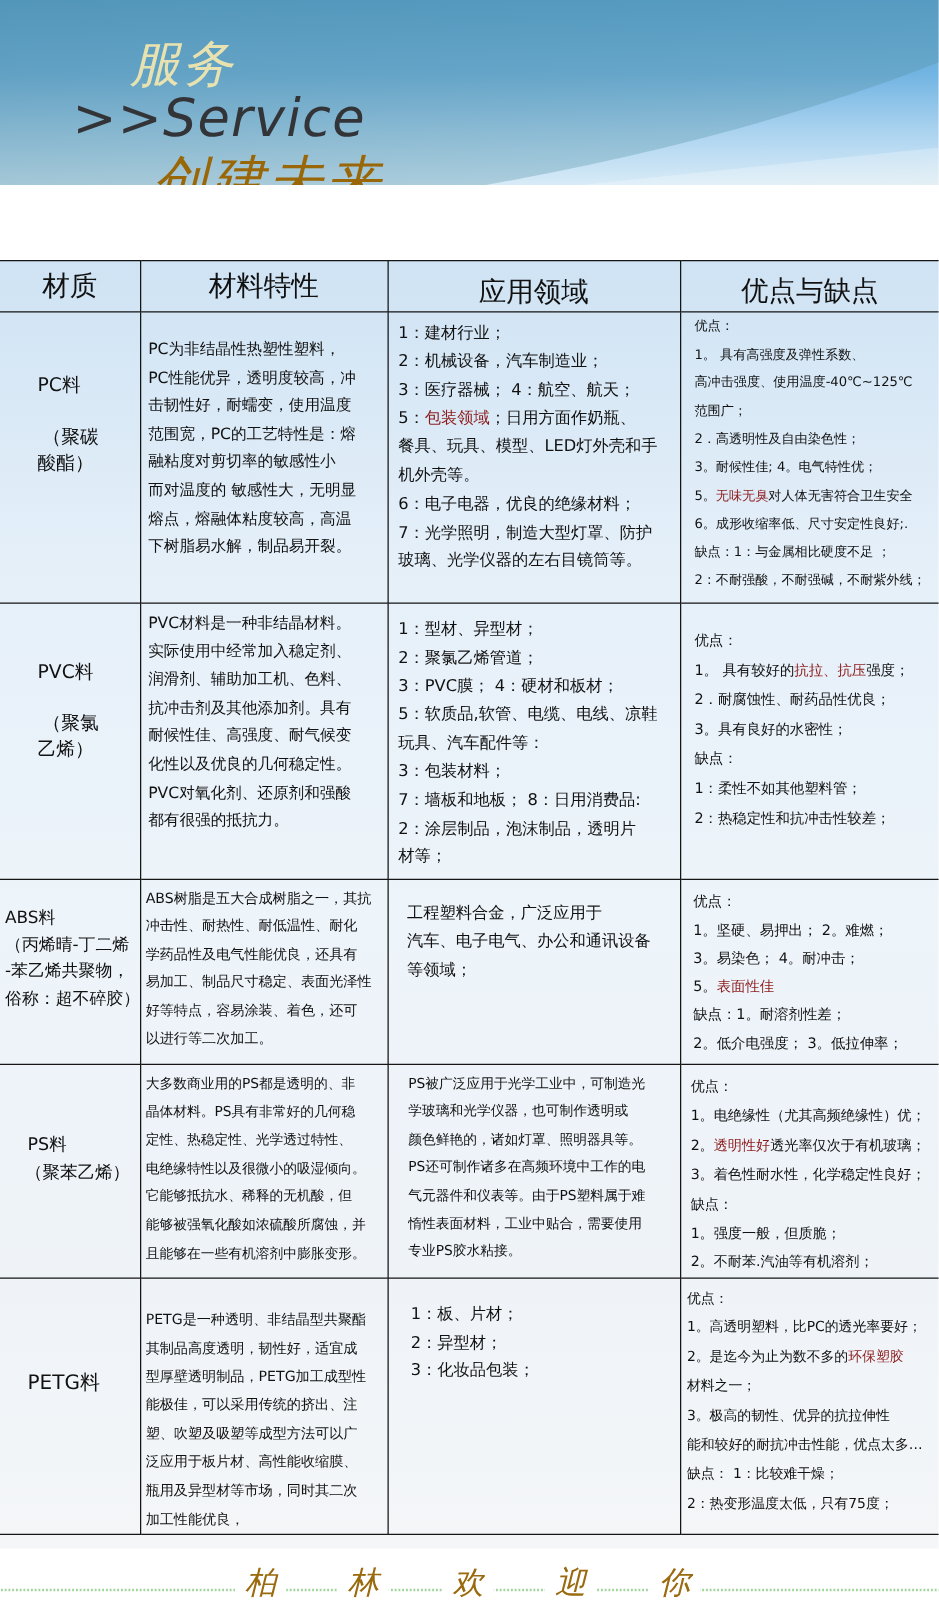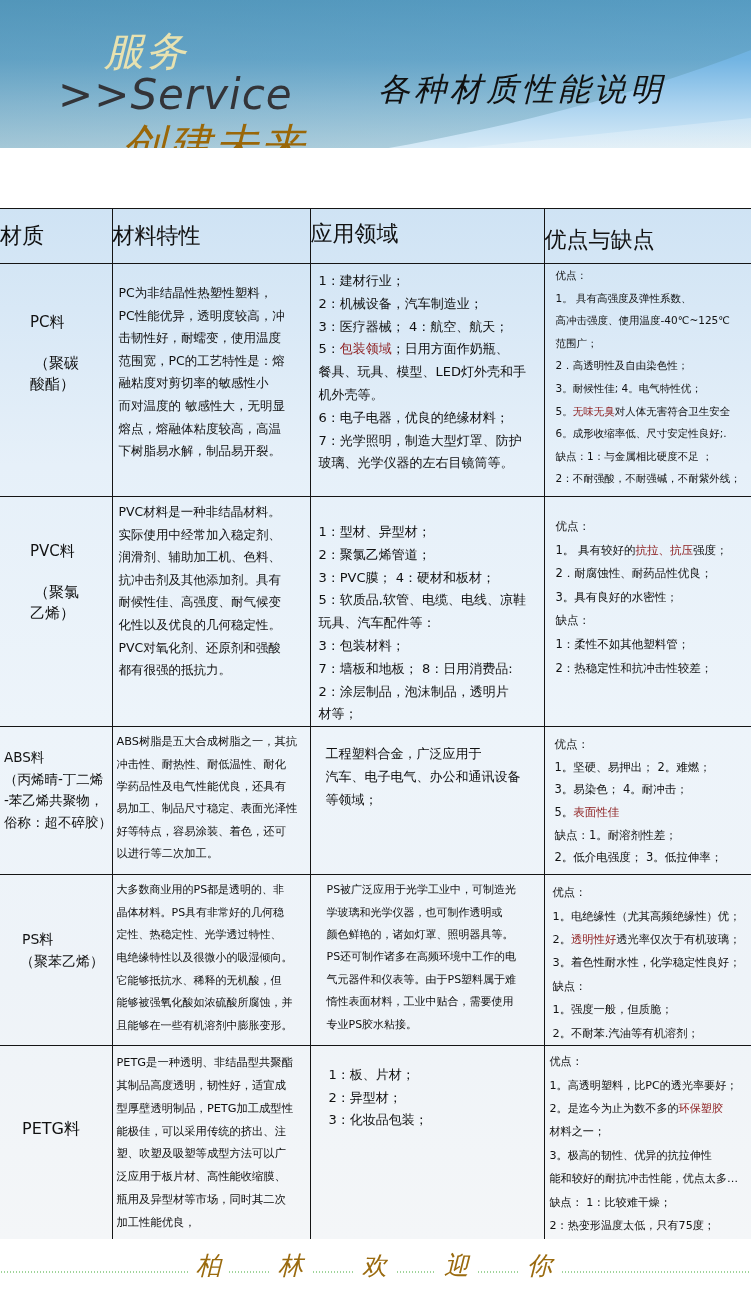--- a/index.html
+++ b/index.html
@@ -55,21 +55,21 @@
   }
   table {
     width: 751px; border-collapse: collapse; table-layout: fixed;
   }
   td, th {
     border: 1.5px solid #151515; vertical-align: top; font-weight: normal;
   }
   tr > *:first-child { border-left: none; }
   tr > *:last-child { border-right: none; }
   th {
-    height: 55px; font-size: 22px; color: #111; text-align: left; vertical-align: middle;
+    height: 41px; font-size: 22px; color: #111; text-align: center; vertical-align: middle;
     font-family: "DejaVu Sans", sans-serif;
   }
   th.th-app { vertical-align: top; padding-top: 10px; }
   th.th-pros { padding-top: 8px; }
   .c-mat { font-size: 15px; line-height: 21px; color: #111; }
   .c-prop { font-size: 12.5px; line-height: 22.6px; color: #111; padding: 2px 4px 0 6px; }
   .c-app { font-size: 13px; line-height: 22.8px; color: #111; padding: 6px 4px 0 8px; }
   .c-pros { font-size: 11px; line-height: 23px; color: #111; padding: 0 2px 0 11px; margin-top: 43px; }
   .red { color: #8b1a1a; }
   .line { display: block; white-space: nowrap; }
@@ -102,21 +102,20 @@
 <body>
 
 <div class="banner">
   <div class="swoosh1"></div>
   <div class="swoosh2"></div>
   <div class="goldline"></div>
 
   <div class="b-service-cn">服务</div>
   <div class="b-service-en">&gt;&gt;Service</div>
   <div class="b-future">创建未来</div>
-  <div class="b-title">各种材质性能说明</div>
 
   <svg class="logo" viewBox="0 0 66 54">
 
     <polygon points="8,2 20,2 12,44 30,44 28,52 0,52" fill="#5cb82e"></polygon>
 
     <path d="M26,2 L54,2 Q66,2 63,14 Q61,22 53,25 Q61,28 59,38 Q56,52 40,52 L18,52 L20,44 L38,44 Q46,44 47,37 Q48,31 40,31 L30,31 L32,22 L44,22 Q50,22 51,16 Q52,11 46,11 L30,11 Z" fill="#5cb82e"></path>
     <rect x="14" y="34" width="14" height="2.4" fill="#e8821e"></rect>
     <rect x="14" y="38" width="14" height="2.4" fill="#e8821e"></rect>
     <rect x="13" y="42" width="14" height="2.4" fill="#e8821e"></rect>
   </svg>
@@ -194,21 +193,21 @@
         <td class="c-prop" style="padding-top:4px;">
           <span class="line">PVC材料是一种非结晶材料。</span>
           <span class="line">实际使用中经常加入稳定剂、</span>
           <span class="line">润滑剂、辅助加工机、色料、</span>
           <span class="line">抗冲击剂及其他添加剂。具有</span>
           <span class="line">耐候性佳、高强度、耐气候变</span>
           <span class="line">化性以及优良的几何稳定性。</span>
           <span class="line">PVC对氧化剂、还原剂和强酸</span>
           <span class="line">都有很强的抵抗力。</span>
         </td>
-        <td class="c-app" style="padding-top:24px;">
+        <td class="c-app" style="padding-top:10px;">
             <span class="line">1：型材、异型材；</span>
             <span class="line">2：聚氯乙烯管道；</span>
             <span class="line">3：PVC膜；  4：硬材和板材；</span>
             <span class="line">5：软质品,软管、电缆、电线、凉鞋</span>
             <span class="line">玩具、汽车配件等：</span>
             <span class="line">3：包装材料；</span>
             <span class="line">7：墙板和地板；  8：日用消费品:</span>
             <span class="line">2：涂层制品，泡沫制品，透明片</span>
             <span class="line">材等；</span>
           </td>
@@ -284,21 +283,21 @@
             <span class="line">缺点：</span>
             <span class="line">1。强度一般，但质脆；</span>
             <span class="line">2。不耐苯.汽油等有机溶剂；</span>
           </td>
       </tr>
 
       <tr class="row-petg">
         <td class="c-mat" style="padding:72px 0 0 22px; font-size:16px;">
           <span class="mat-name">PETG料</span>
         </td>
-        <td class="c-prop" style="padding:6px 0 0 4px; font-size:11.3px; line-height:22.8px;">
+        <td class="c-prop" style="padding:22px 0 0 4px; font-size:11.3px; line-height:22.8px;">
           <span class="line">PETG是一种透明、非结晶型共聚酯</span>
           <span class="line">其制品高度透明，韧性好，适宜成</span>
           <span class="line">型厚壁透明制品，PETG加工成型性</span>
           <span class="line">能极佳，可以采用传统的挤出、注</span>
           <span class="line">塑、吹塑及吸塑等成型方法可以广</span>
           <span class="line">泛应用于板片材、高性能收缩膜、</span>
           <span class="line">瓶用及异型材等市场，同时其二次</span>
           <span class="line">加工性能优良，</span>
         </td>
         <td class="c-app" style="padding:18px 0 0 18px; font-size:13px; line-height:22.6px;">

